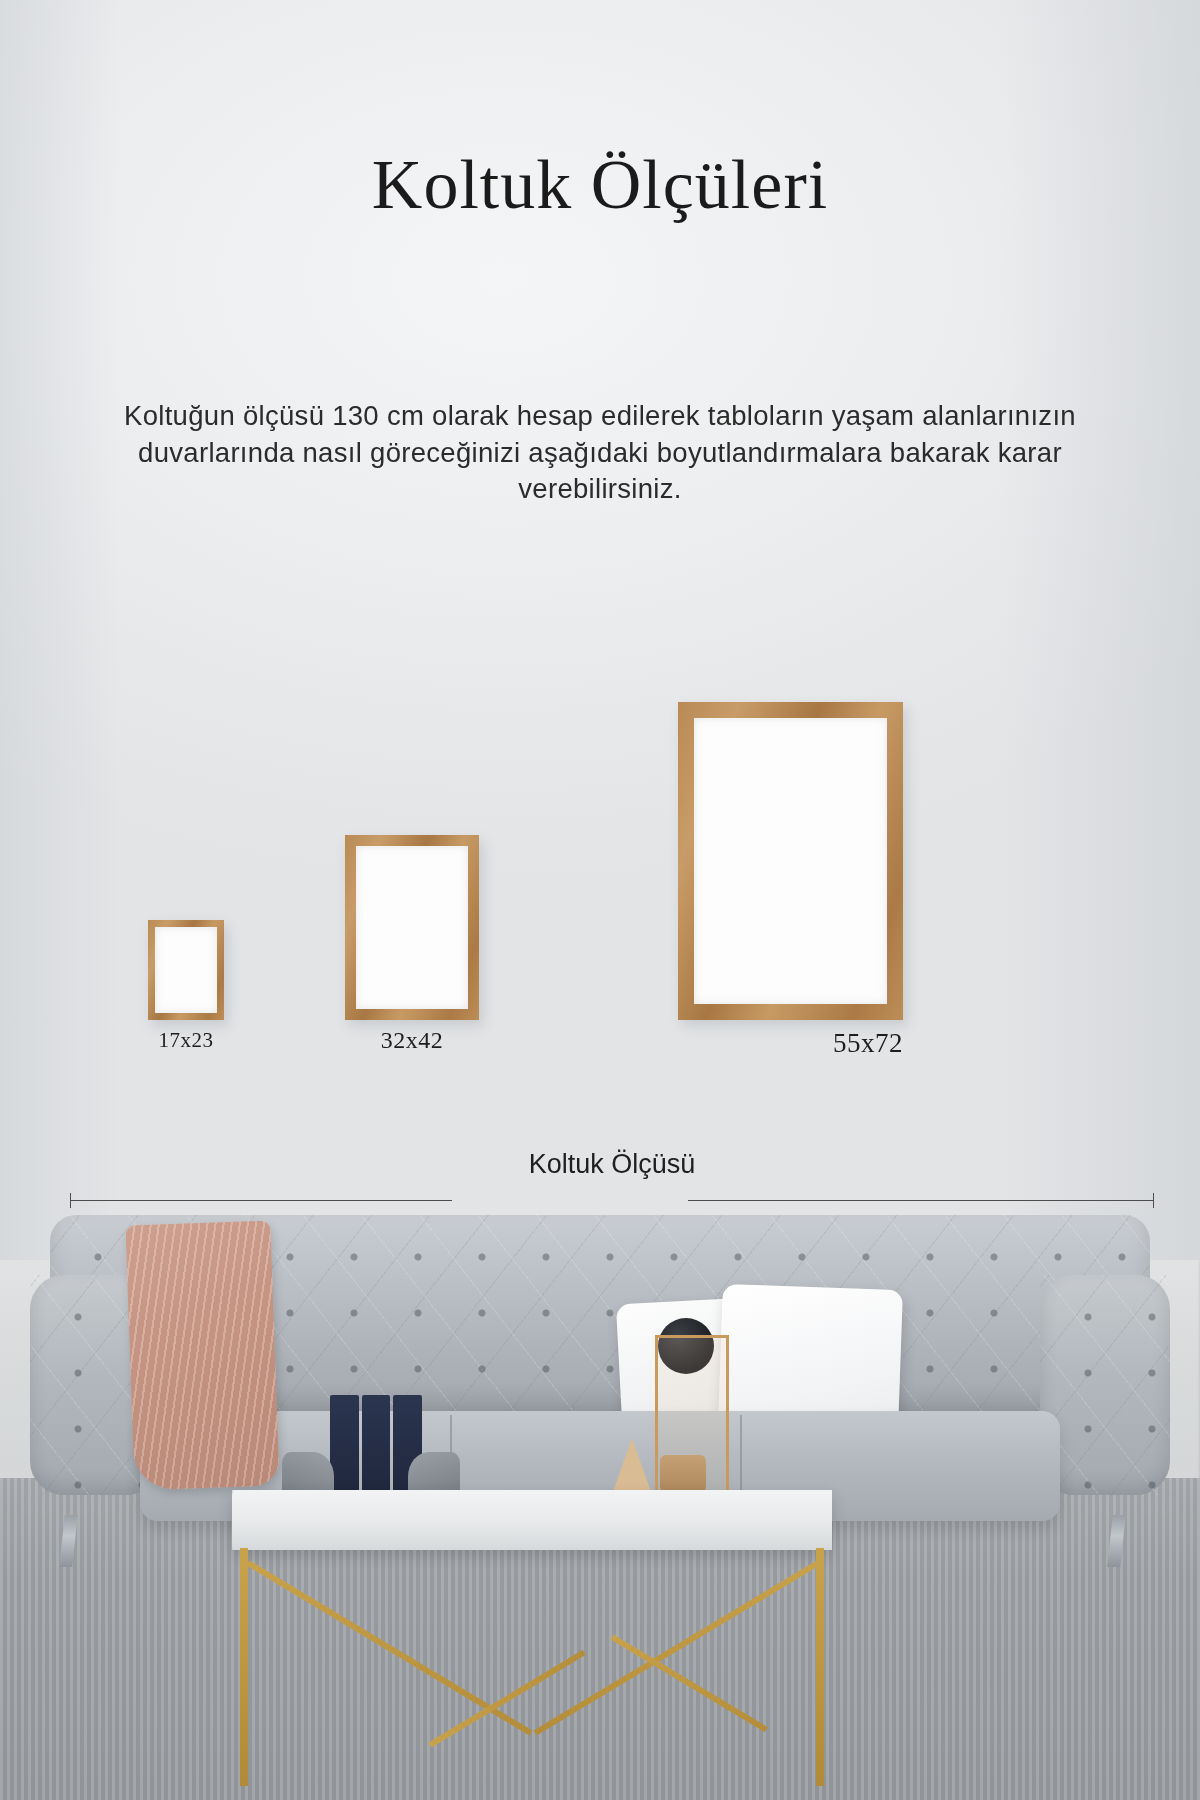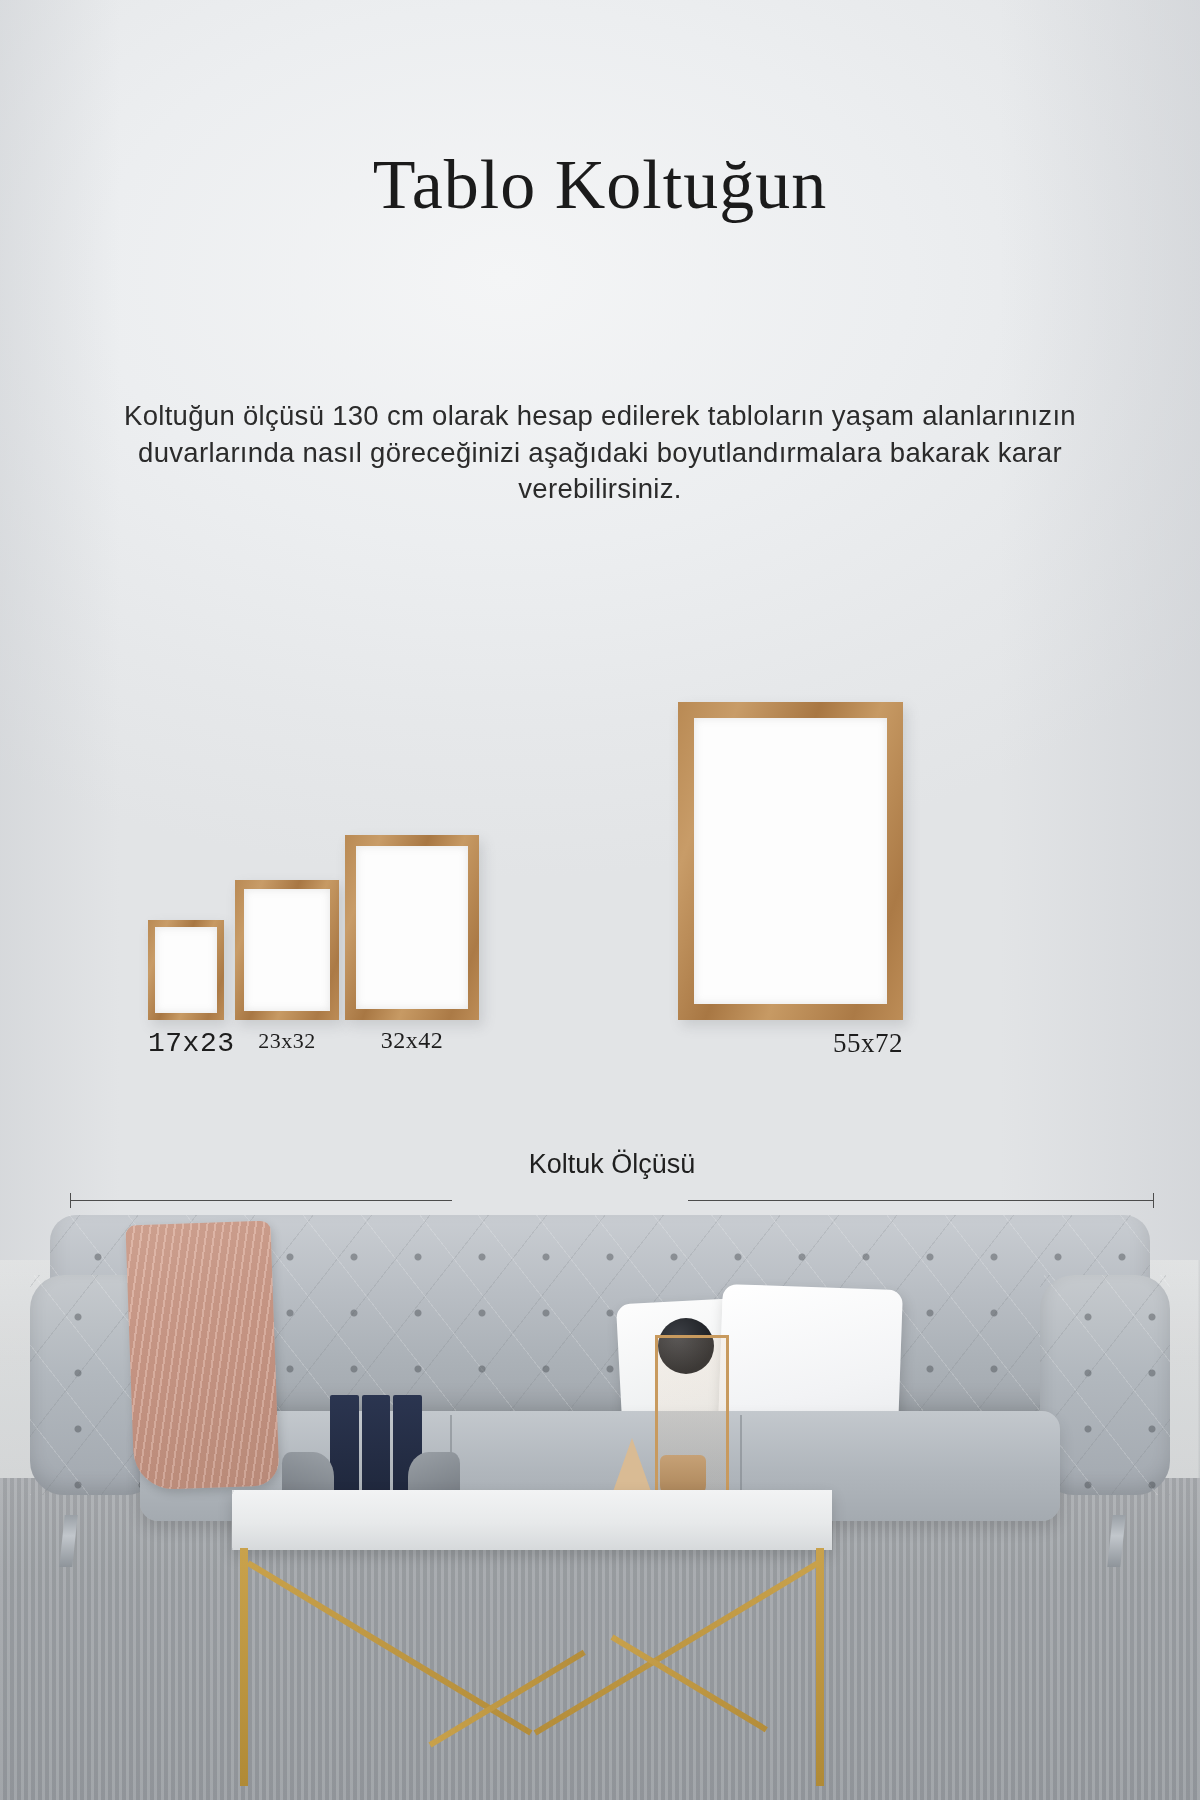--- a/index.html
+++ b/index.html
@@ -342,41 +342,34 @@
 </head>
 <body>
 
 <div id="page">
 
   <div class="wall">
     <div class="wall-shade-left"></div>
     <div class="wall-shade-right"></div>
   </div>
 
-  <div class="title">Tablo Koltuğun</div>
+  <div class="title">Koltuk Ölçüleri</div>
 
   <div class="subtitle">Koltuğun ölçüsü 130 cm olarak hesap edilerek tabloların yaşam alanlarınızın duvarlarında nasıl göreceğinizi aşağıdaki boyutlandırmalara bakarak karar verebilirsiniz.</div>
 
   <div class="frames">
 
     <div class="frame-group" style="left:148px;">
       <div class="frame" style="width:76px;height:100px;">
         <div class="frame-outer"></div>
         <div class="frame-inner" style="left:7px;top:7px;right:7px;bottom:7px;"></div>
       </div>
-      <div class="frame-label" style="top:108px;font-size:28px;font-family:Liberation Mono, monospace;">17x23</div>
-    </div>
-
-    <div class="frame-group" style="left:235px;">
-      <div class="frame" style="width:104px;height:140px;">
-        <div class="frame-outer"></div>
-        <div class="frame-inner" style="left:9px;top:9px;right:9px;bottom:9px;"></div>
-      </div>
-      <div class="frame-label" style="top:148px;font-size:22px;">23x32</div>
-    </div>
+      <div class="frame-label" style="top:108px;font-size:21px;">17x23</div>
+    </div>
+
 
     <div class="frame-group" style="left:345px;">
       <div class="frame" style="width:134px;height:185px;">
         <div class="frame-outer"></div>
         <div class="frame-inner" style="left:11px;top:11px;right:11px;bottom:11px;"></div>
       </div>
       <div class="frame-label" style="top:192px;font-size:24px;">32x42</div>
     </div>
 
 

